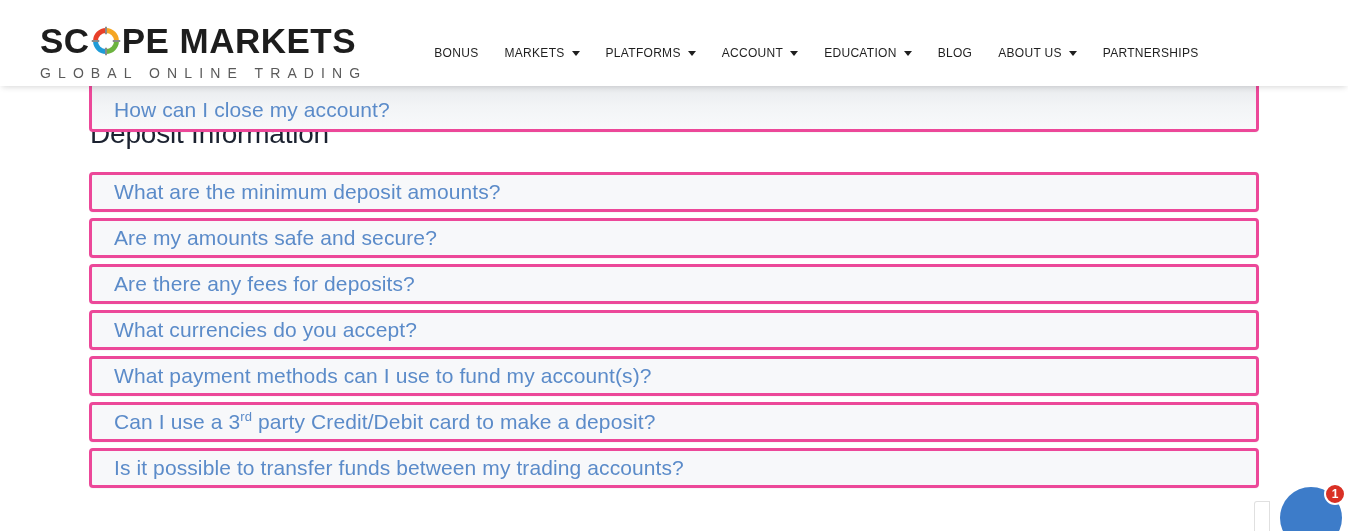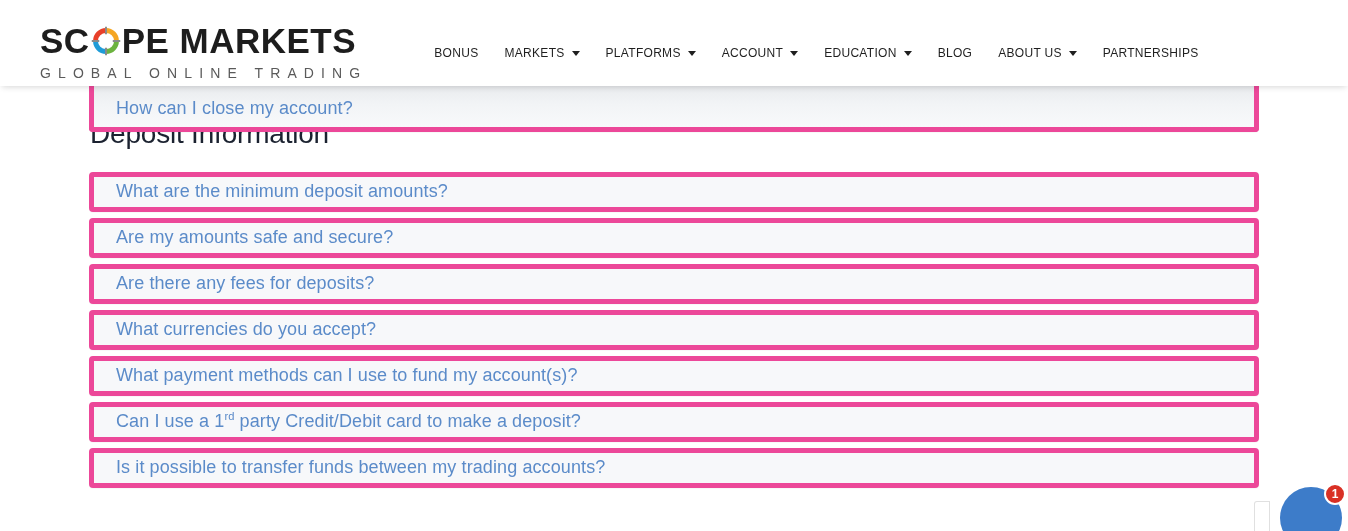--- a/index.html
+++ b/index.html
@@ -30,31 +30,31 @@
 
   
   .faq-list { width: 1170px; margin: 0 auto; }
 
   .faq-item {
     position: relative;
     width: 1170px;
     height: 40px;
     margin-bottom: 6px;
     background: #f7f8fa;
-    border: 5px solid #ec4899;
+    border: 3px solid #ec4899;
     border-radius: 4px;
     display: flex;
     align-items: center;
     box-shadow: 0 1px 1px rgba(0,0,0,0.03);
   }
 
   .faq-item .faq-link {
     display: block;
     padding-left: 22px;
-    font-size: 18px;
+    font-size: 21px;
     line-height: 1.2;
     color: #5b8bc9;
     text-decoration: none;
     letter-spacing: 0.1px;
     white-space: nowrap;
   }
 
   .faq-link sup {
     font-size: 0.62em;
     vertical-align: super;
@@ -231,21 +231,21 @@
 
       <div class="faq-item">
         <a class="faq-link" href="#">What currencies do you accept?</a>
       </div>
 
       <div class="faq-item">
         <a class="faq-link" href="#">What payment methods can I use to fund my account(s)?</a>
       </div>
 
       <div class="faq-item">
-        <a class="faq-link" href="#"><span>Can I use a 1</span><sup>rd</sup><span> party Credit/Debit card to make a deposit?</span></a>
+        <a class="faq-link" href="#"><span>Can I use a 3</span><sup>rd</sup><span> party Credit/Debit card to make a deposit?</span></a>
       </div>
 
       <div class="faq-item">
         <a class="faq-link" href="#">Is it possible to transfer funds between my trading accounts?</a>
       </div>
 
     </div>
   </div>
 
   <div style="position:absolute;top:86px;left:0;width:1348px;z-index:10;">

